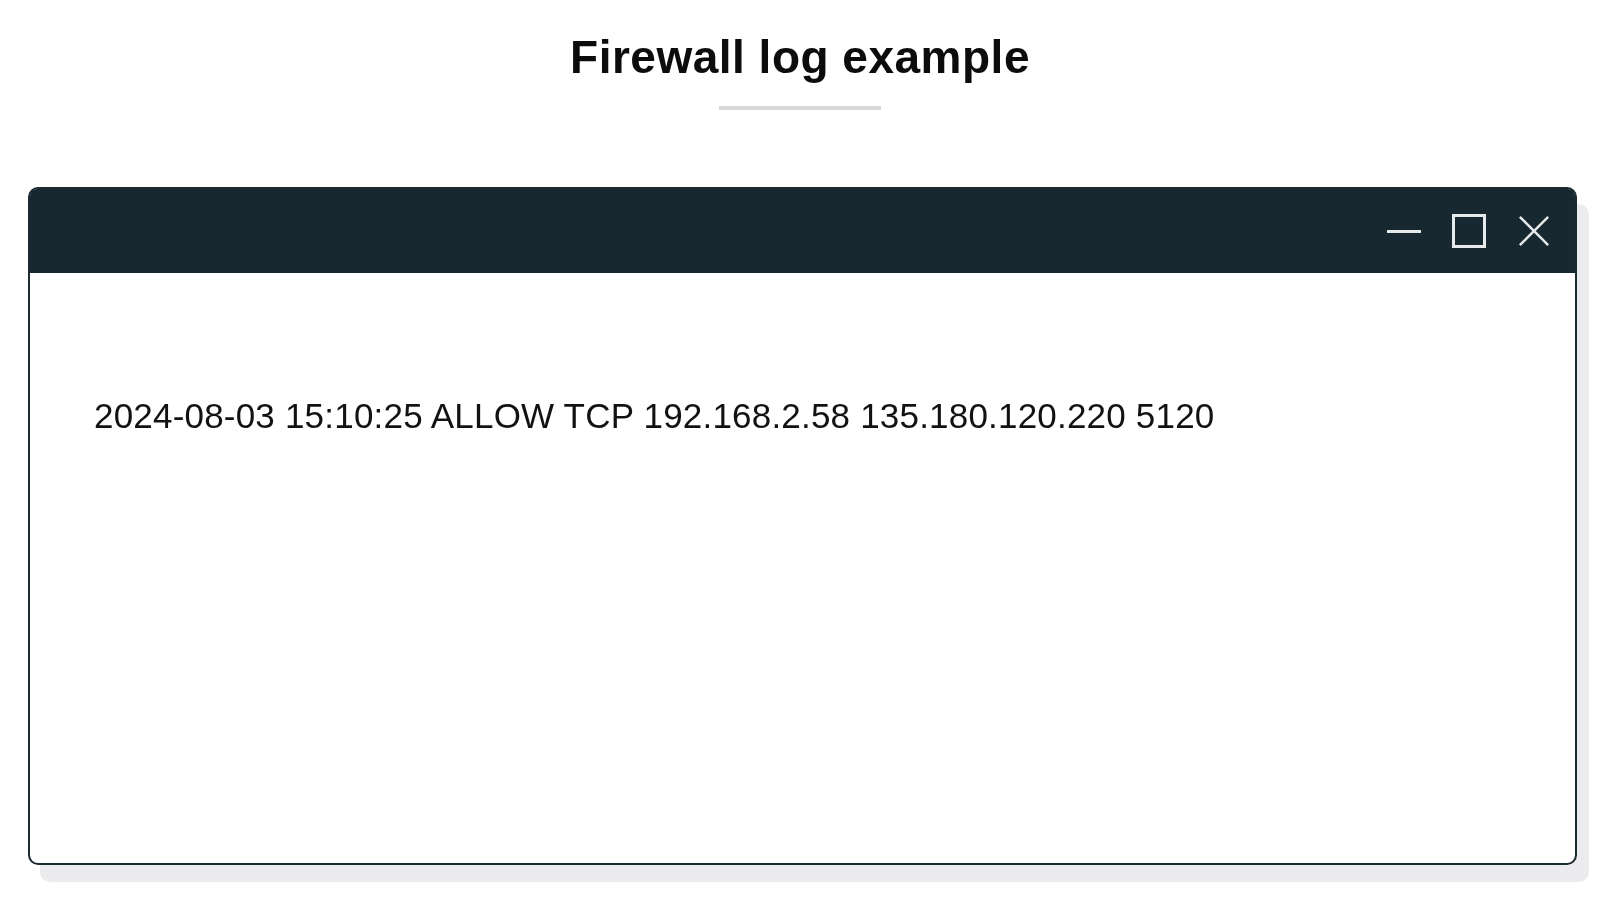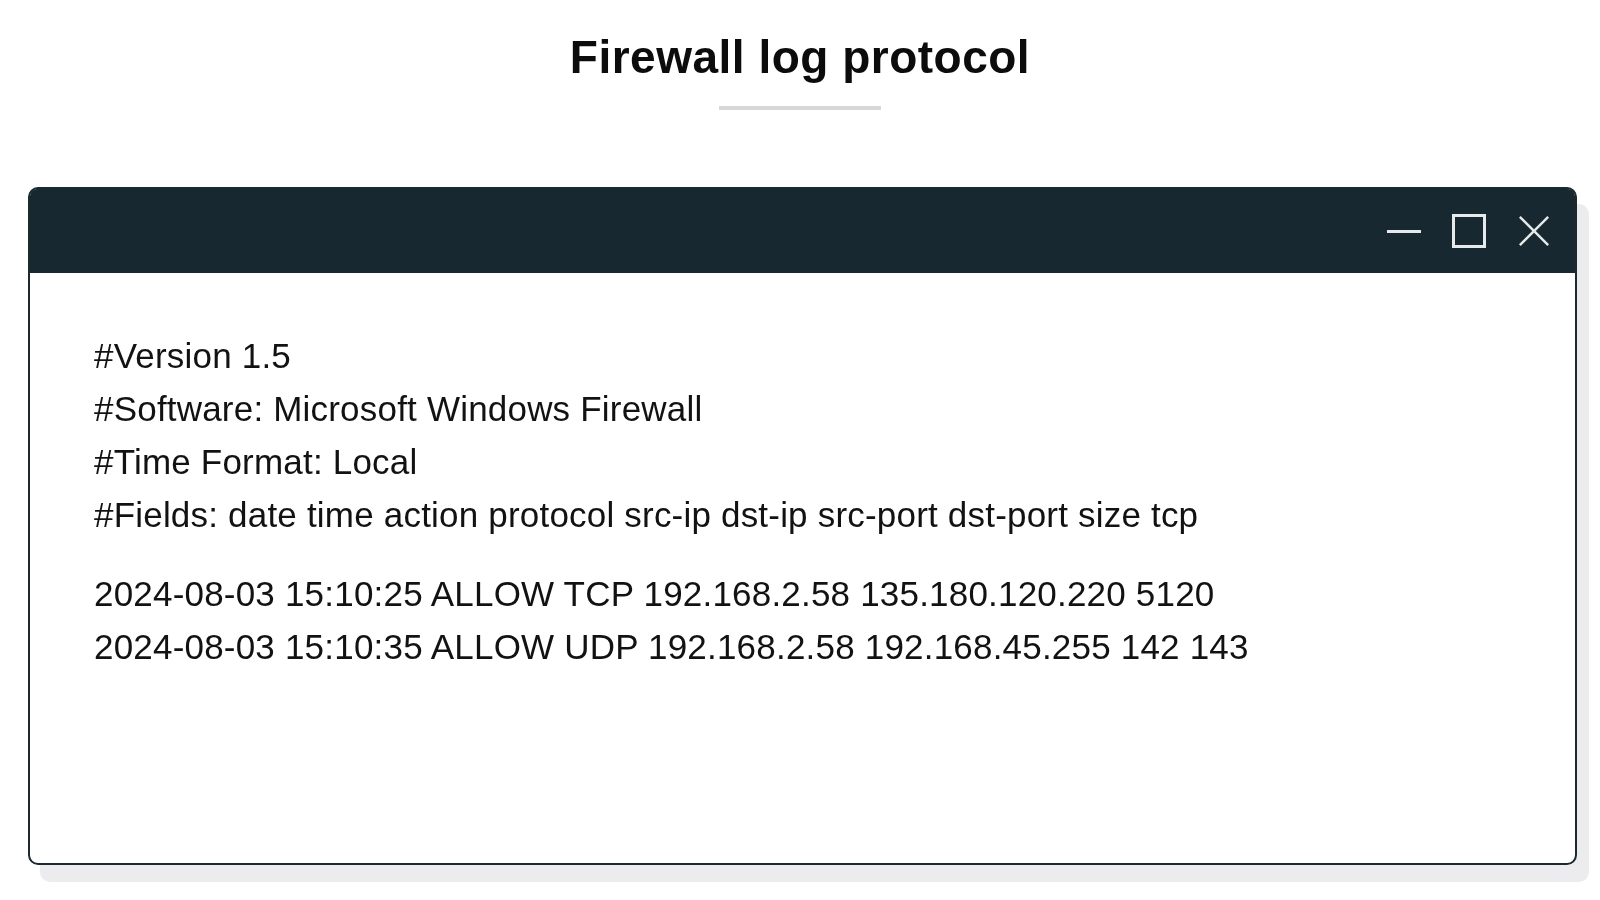--- a/index.html
+++ b/index.html
@@ -80,56 +80,49 @@
     padding: 56px 40px 0 64px;
   }
   .log-line {
     font-size: 35px;
     line-height: 53px;
     color: #121212;
     letter-spacing: 0.2px;
     white-space: nowrap;
   }
   .log-entries {
-    margin-top: 26px;
+    margin-top: 60px;
   }
 </style>
 </head>
 <body>
 
 <div class="page">
 
-  <h1 class="page-title">Firewall log protocol</h1>
+  <h1 class="page-title">Firewall log example</h1>
   <div class="title-divider"></div>
 
   <div class="window">
 
     <div class="titlebar">
       <button class="win-btn">
         <span class="icon-minimize"></span>
       </button>
       <button class="win-btn">
         <span class="icon-maximize"></span>
       </button>
       <button class="win-btn">
         <svg class="icon-close" width="36" height="36" viewBox="0 0 36 36">
           <line x1="3" y1="3" x2="33" y2="33" stroke="#e6eaeb" stroke-width="2.5"></line>
           <line x1="33" y1="3" x2="3" y2="33" stroke="#e6eaeb" stroke-width="2.5"></line>
         </svg>
       </button>
     </div>
 
     <div class="window-body">
-      <div class="log-headers">
-        <div class="log-line">#Version 1.5</div>
-        <div class="log-line">#Software: Microsoft Windows Firewall</div>
-        <div class="log-line">#Time Format: Local</div>
-        <div class="log-line">#Fields: date time action protocol src-ip dst-ip src-port dst-port size tcp</div>
-      </div>
       <div class="log-entries">
         <div class="log-line">2024-08-03 15:10:25 ALLOW TCP 192.168.2.58 135.180.120.220 5120</div>
-        <div class="log-line">2024-08-03 15:10:35 ALLOW UDP 192.168.2.58 192.168.45.255 142 143</div>
       </div>
     </div>
 
   </div>
 
 </div>
 
 </body></html>

